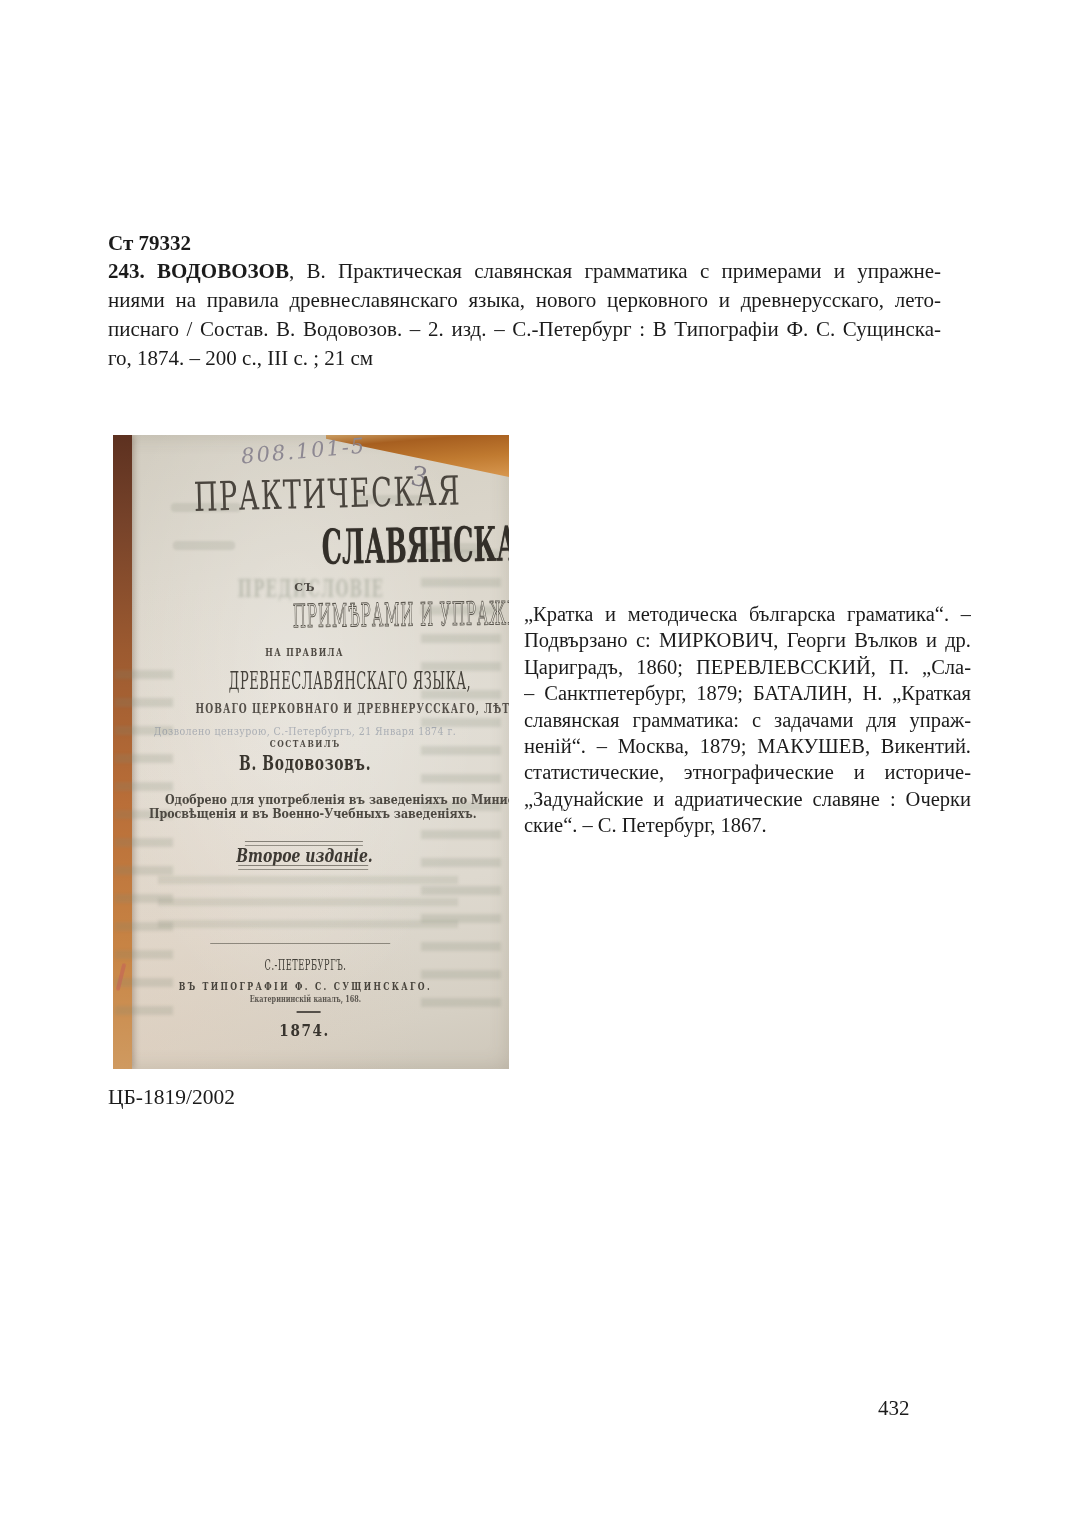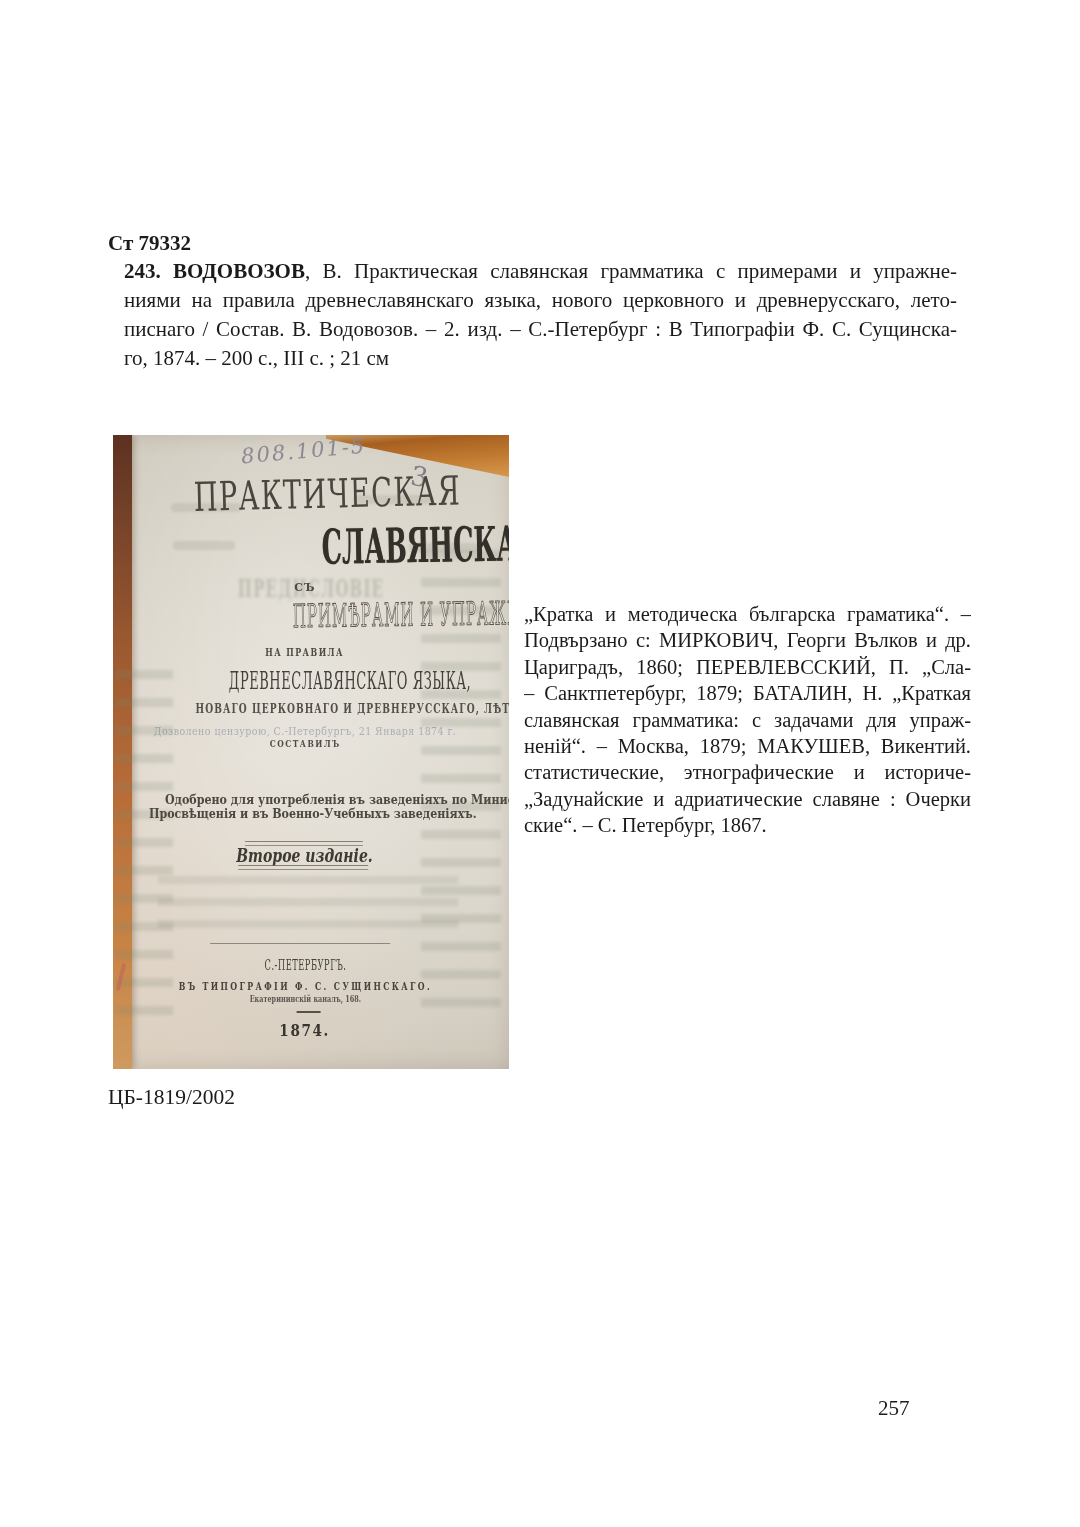--- a/index.html
+++ b/index.html
@@ -1,21 +1,21 @@
 <!DOCTYPE html>
 <html><head>
 <meta charset="utf-8">
 <style>
   html,body{margin:0;padding:0;background:#ffffff;}
   .sheet{position:relative;width:1080px;height:1527px;background:#ffffff;overflow:hidden;
          font-family:"Liberation Serif","DejaVu Serif",serif;color:#1b1b1b;}
 
   
   .col-heading{position:absolute;left:108px;top:229px;font-size:21px;font-weight:bold;line-height:29px;}
-  .entry{position:absolute;left:124px;top:257px;width:833px;font-size:21px;line-height:29px;}
+  .entry{position:absolute;left:108px;top:257px;width:833px;font-size:21px;line-height:29px;}
   .jl{text-align:justify;text-align-last:justify;height:29px;overflow:hidden;}
   .ll{text-align:left;height:29px;overflow:hidden;}
   .entry b{font-weight:bold;}
 
   .annotation{position:absolute;left:524px;top:601px;width:447px;font-size:20.5px;line-height:26.4px;}
   .al{text-align:justify;text-align-last:justify;height:26.4px;overflow:hidden;}
   .al-last{text-align:left;height:26.4px;overflow:hidden;}
 
   .shelfmark{position:absolute;left:108px;top:1083px;font-size:21.5px;line-height:29px;}
   .pageno{position:absolute;left:878px;top:1394px;font-size:21px;line-height:29px;}
@@ -111,20 +111,21 @@
     <div class="pline p-t1"><span class="cx" style="--sx:.68">ПРАКТИЧЕСКАЯ</span></div>
     <div class="pline p-t2"><span class="cx" style="--sx:.53">СЛАВЯНСКАЯ ГРАММАТИКА</span></div>
     <div class="pline p-ghosthead"><span class="cx" style="--sx:.62">ПРЕДИСЛОВІЕ</span></div>
     <div class="pline p-s">СЪ</div>
     <div class="pline p-sub"><span class="cx" style="--sx:.47">ПРИМѢРАМИ И УПРАЖНЕНІЯМИ</span></div>
     <div class="pline p-napr"><span class="cx" style="--sx:.72">НА ПРАВИЛА</span></div>
     <div class="pline p-lang"><span class="cx" style="--sx:.52">ДРЕВНЕСЛАВЯНСКАГО ЯЗЫКА,</span></div>
     <div class="pline p-langsub"><span class="cx" style="--sx:.70">НОВАГО ЦЕРКОВНАГО И ДРЕВНЕРУССКАГО, ЛѢТОПИСНАГО</span></div>
     <div class="pline p-censor"><span class="cx" style="--sx:.9">Дозволено цензурою, С.-Петербургъ, 21 Января 1874 г.</span></div>
     <div class="pline p-sost"><span class="cx" style="--sx:.75">СОСТАВИЛЪ</span></div>
+    <div class="pline p-auth"><span class="cx" style="--sx:.66">В. Водовозовъ.</span></div>
     <div class="pline p-app1"><span class="cx" style="--sx:.82">Одобрено для употребленія въ заведеніяхъ по Министерству Народнаго</span></div>
     <div class="pline p-app2"><span class="cx" style="--sx:.82">Просвѣщенія и въ Военно-Учебныхъ заведеніяхъ.</span></div>
     <div class="rule rule-a"></div>
     <div class="pline p-edition"><span class="cx" style="--sx:.78">Второе изданіе.</span></div>
     <div class="rule rule-b"></div>
     <div class="rule rule-c"></div>
     <div class="pline p-city"><span class="cx" style="--sx:.55">С.-ПЕТЕРБУРГЪ.</span></div>
     <div class="pline p-printer"><span class="cx" style="--sx:.68">ВЪ ТИПОГРАФІИ Ф. С. СУЩИНСКАГО.</span></div>
     <div class="pline p-addr"><span class="cx" style="--sx:.72">Екатерининскій каналъ, 168.</span></div>
     <div class="dash"></div>
@@ -137,15 +138,15 @@
     <div class="al">Цариградъ, 1860; ПЕРЕВЛЕВССКИЙ, П. „Сла-</div>
     <div class="al">– Санктпетербург, 1879; БАТАЛИН, Н. „Краткая</div>
     <div class="al">славянская грамматика: с задачами для упраж-</div>
     <div class="al">неній“. – Москва, 1879; МАКУШЕВ, Викентий.</div>
     <div class="al">статистические, этнографические и историче-</div>
     <div class="al">„Задунайские и адриатические славяне : Очерки</div>
     <div class="al-last">ские“. – С. Петербург, 1867.</div>
   </div>
 
   <div class="shelfmark">ЦБ-1819/2002</div>
-  <div class="pageno">257</div>
+  <div class="pageno">432</div>
 
 </div>
 
 </body></html>

